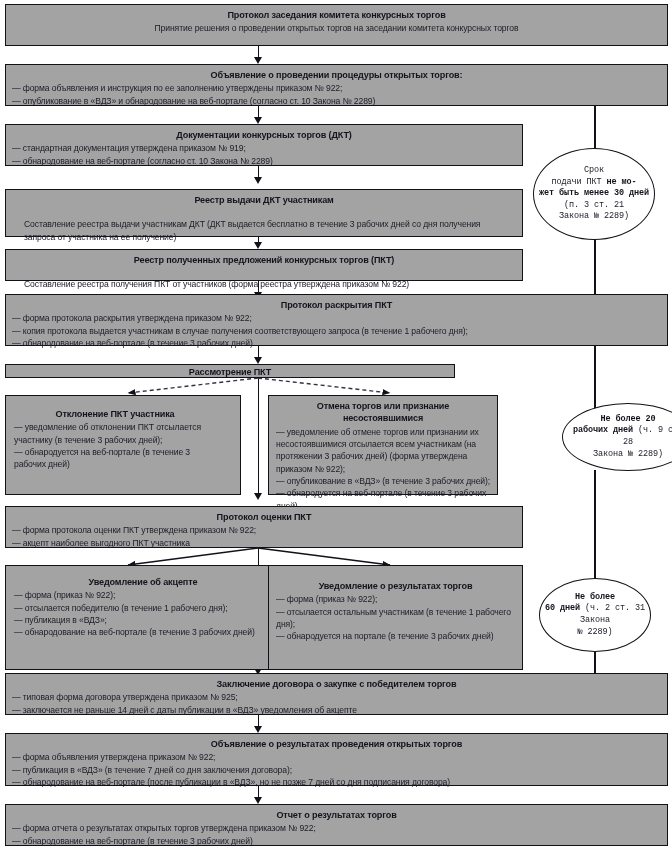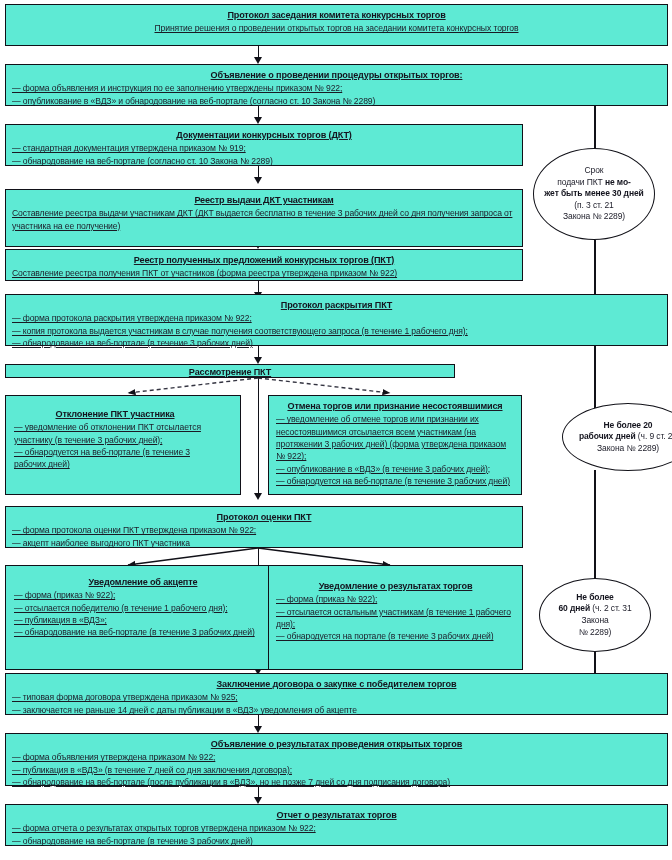--- a/index.html
+++ b/index.html
@@ -14,24 +14,23 @@
     width:672px;
     height:860px;
     overflow:hidden;
     background:#fff;
   }
   
   .box{
     position:absolute;
     box-sizing:border-box;
     border:1.4px solid #111118;
-    background:#5eead4;
+    background:#a3a3a3;
     padding:4px 6px 5px 6px;
     z-index:3;
-    text-decoration:underline;
   }
   .box .title{
     display:block;
     text-align:center;
     font-weight:bold;
     font-size:9.1px;
     line-height:12.4px;
     letter-spacing:-0.15px;
     color:#14141e;
     margin:0 0 1px 0;
@@ -52,21 +51,21 @@
   .box li{
     font-size:8.6px;
     line-height:12.3px;
     letter-spacing:-0.12px;
     color:#1c1c28;
     text-align:left;
     margin:0;
     padding:0;
   }
   .box p.para{
-    margin:0;
+    margin:12px;
     font-size:8.6px;
     line-height:12.3px;
     letter-spacing:-0.12px;
     color:#1c1c28;
     text-align:left;
   }
   
   .vline{
     position:absolute;
     width:1.5px;
@@ -93,20 +92,21 @@
     position:absolute;
     box-sizing:border-box;
     border:1.4px solid #111118;
     border-radius:50%;
     background:#ffffff;
     display:flex;
     align-items:center;
     justify-content:center;
     text-align:center;
     z-index:4;
+    font-family:Liberation Mono, monospace;
   }
   .ellipse .etext{
     font-size:8.5px;
     line-height:11.6px;
     letter-spacing:-0.1px;
     color:#1c1c28;
     padding:0 4px;
   }
   .ellipse .etext b{font-weight:bold;color:#14141e;}
 </style>
@@ -185,21 +185,21 @@
   </div>
 
   <div class="box" style="left:5px;top:124px;width:518px;height:42px;">
     <span class="title">Документации конкурсных торгов (ДКТ)</span>
     <ul>
       <li>— стандартная документация утверждена приказом № 919;</li>
       <li>— обнародование на веб-портале (согласно ст. 10 Закона № 2289)</li>
     </ul>
   </div>
 
-  <div class="box" style="left:5px;top:189px;width:518px;height:58px;">
+  <div class="box" style="left:5px;top:189px;width:518px;height:48px;">
     <span class="title">Реестр выдачи ДКТ участникам</span>
     <p class="para">Составление реестра выдачи участникам ДКТ (ДКТ выдается бесплатно в течение 3 рабочих дней со дня получения запроса от участника на ее получение)</p>
   </div>
 
   <div class="box" style="left:5px;top:249px;width:518px;height:32px;">
     <span class="title">Реестр полученных предложений конкурсных торгов (ПКТ)</span>
     <p class="para">Составление реестра получения ПКТ от участников (форма реестра утверждена приказом № 922)</p>
   </div>
 
   <div class="box" style="left:5px;top:294px;width:663px;height:52px;">
@@ -216,21 +216,21 @@
   </div>
 
   <div class="box" style="left:5px;top:395px;width:236px;height:100px;padding:12px 24px 5px 8px;">
     <span class="title">Отклонение ПКТ участника</span>
     <ul>
       <li>— уведомление об отклонении ПКТ отсылается участнику (в течение 3 рабочих дней);</li>
       <li>— обнародуется на веб-портале (в течение 3 рабочих дней)</li>
     </ul>
   </div>
 
-  <div class="box" style="left:268px;top:395px;width:254px;height:100px;padding:4px 7px 21px 7px;">
+  <div class="box" style="left:268px;top:395px;width:230px;height:100px;padding:4px 7px 21px 7px;">
     <span class="title">Отмена торгов или признание несостоявшимися</span>
     <ul>
       <li>— уведомление об отмене торгов или признании их несостоявшимися отсылается всем участникам (на протяжении 3 рабочих дней) (форма утверждена приказом № 922);</li>
       <li>— опубликование в «ВДЗ» (в течение 3 рабочих дней);</li>
       <li>— обнародуется на веб-портале (в течение 3 рабочих дней)</li>
     </ul>
   </div>
 
   <div class="box" style="left:5px;top:506px;width:518px;height:42px;">
     <span class="title">Протокол оценки ПКТ</span>

